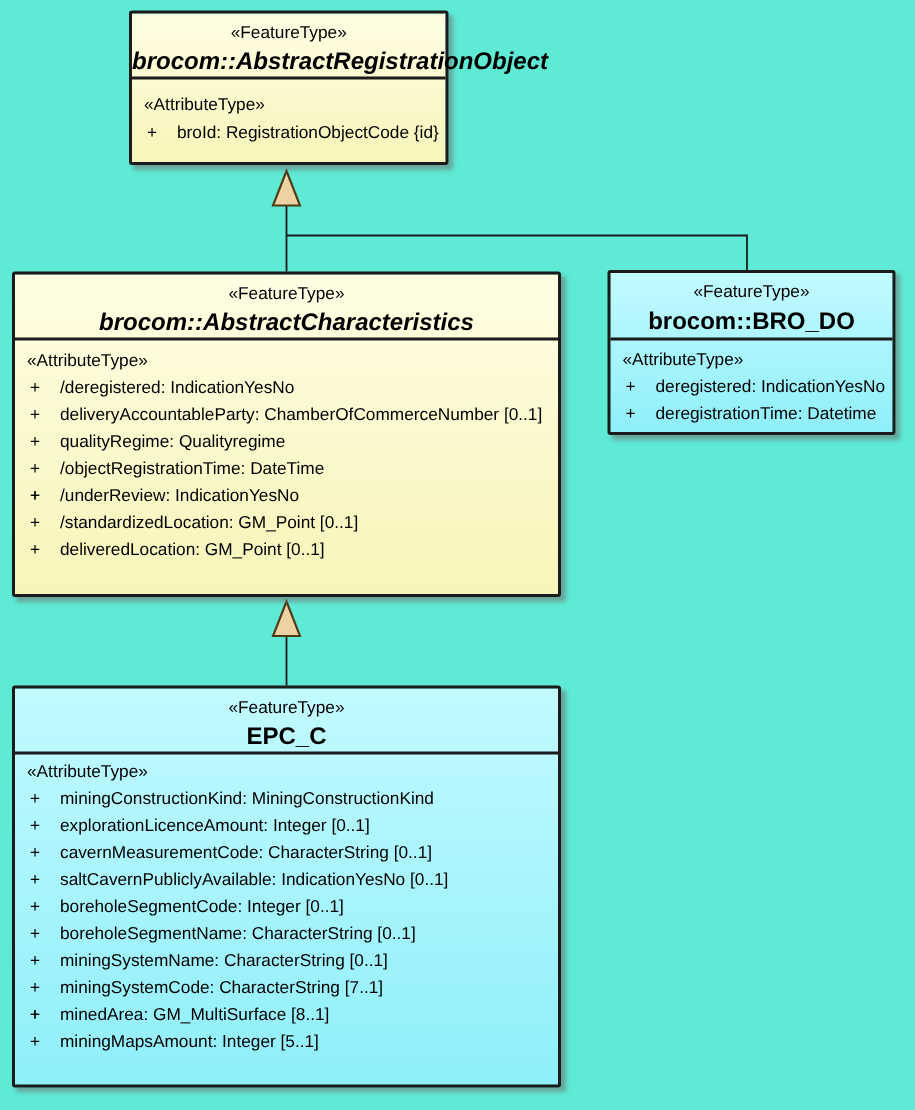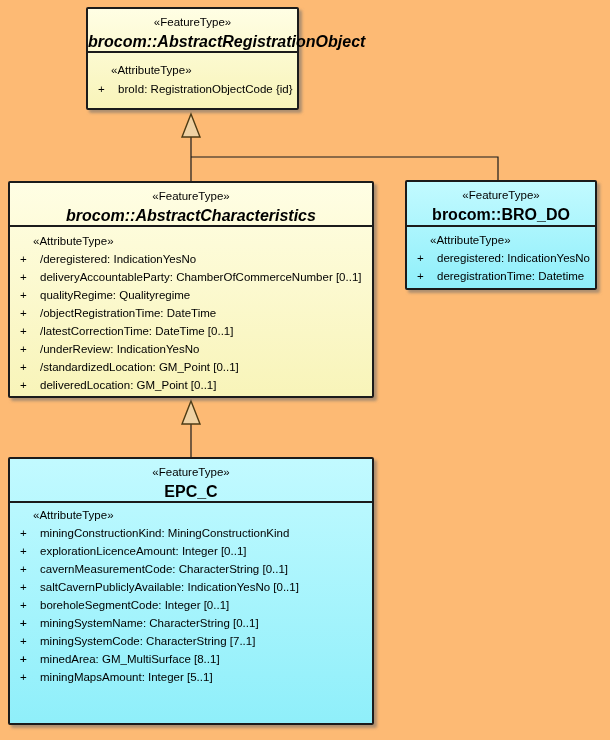--- a/index.html
+++ b/index.html
@@ -5,21 +5,21 @@
   html, body {
     margin: 0;
     padding: 0;
     background: #ffffff;
     font-family: "Liberation Sans", sans-serif;
   }
   .canvas {
     position: relative;
     width: 610px;
     height: 740px;
-    background: #fdba74;
+    background: #5eead4;
     overflow: hidden;
   }
   .connectors {
     position: absolute;
     left: 0; top: 0;
     width: 610px; height: 740px;
     pointer-events: none;
     z-index: 1;
   }
   .uml-box {
@@ -38,21 +38,21 @@
     box-sizing: border-box;
     border-bottom: 2px solid #1b1b1b;
     text-align: center;
     padding-top: 3px;
     line-height: 20px;
   }
   .uml-header .stereotype { display: block; font-size: 11.5px; }
   .uml-header .class-name { display: block; font-size: 16px; font-weight: bold; }
   .uml-header .class-name.abstract { font-style: italic; }
   .uml-body { box-sizing: border-box; }
-  .attr-stereo { padding-left: 23px; }
+  .attr-stereo { padding-left: 8px; }
   .attr-row { position: relative; padding-left: 30px; white-space: nowrap; }
   .attr-row .vis { position: absolute; left: 10px; top: 0; }
   
   #box-aro       { left: 86px;  top: 7px;   width: 213px; height: 103px; }
   #box-aro  .uml-header { height: 44px; }
   #box-aro  .uml-body   { padding-top: 8px; line-height: 19px; }
   #box-ac        { left: 8px;   top: 181px; width: 366px; height: 217px; }
   #box-ac   .uml-header { height: 44px; }
   #box-ac   .uml-body   { padding-top: 5px; line-height: 18px; }
   #box-brodo     { left: 405px; top: 180px; width: 192px; height: 110px; }
@@ -109,21 +109,20 @@
       <div class="attr-row">
         <span class="vis">+</span>
         <span>qualityRegime: Qualityregime</span>
       </div>
       <div class="attr-row">
         <span class="vis">+</span>
         <span>/objectRegistrationTime: DateTime</span>
       </div>
       <div class="attr-row">
         <span class="vis">+</span>
-        <span>/latestCorrectionTime: DateTime [0..1]</span>
       </div>
       <div class="attr-row">
         <span class="vis">+</span>
         <span>/underReview: IndicationYesNo</span>
       </div>
       <div class="attr-row">
         <span class="vis">+</span>
         <span>/standardizedLocation: GM_Point [0..1]</span>
       </div>
       <div class="attr-row">
@@ -173,20 +172,21 @@
       <div class="attr-row">
         <span class="vis">+</span>
         <span>saltCavernPubliclyAvailable: IndicationYesNo [0..1]</span>
       </div>
       <div class="attr-row">
         <span class="vis">+</span>
         <span>boreholeSegmentCode: Integer [0..1]</span>
       </div>
       <div class="attr-row">
         <span class="vis">+</span>
+        <span>boreholeSegmentName: CharacterString [0..1]</span>
       </div>
       <div class="attr-row">
         <span class="vis">+</span>
         <span>miningSystemName: CharacterString [0..1]</span>
       </div>
       <div class="attr-row">
         <span class="vis">+</span>
         <span>miningSystemCode: CharacterString [7..1]</span>
       </div>
       <div class="attr-row">

